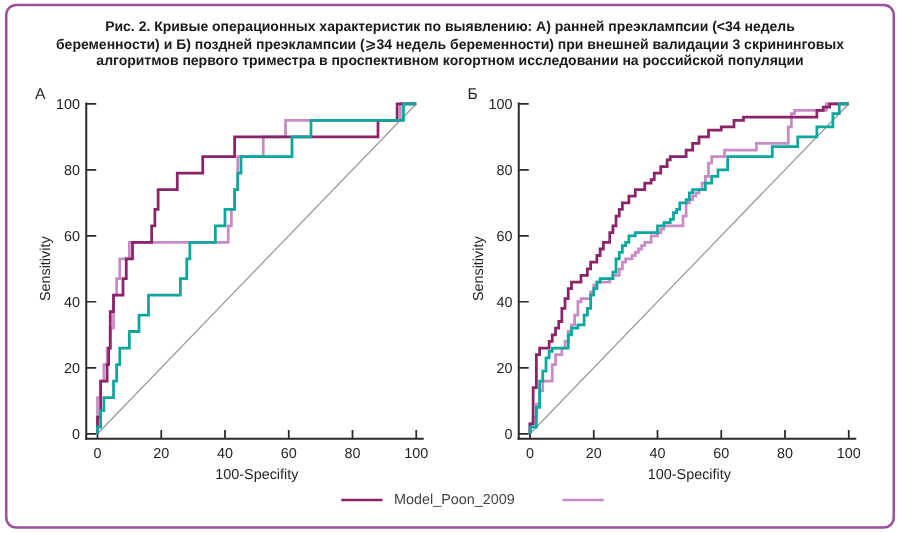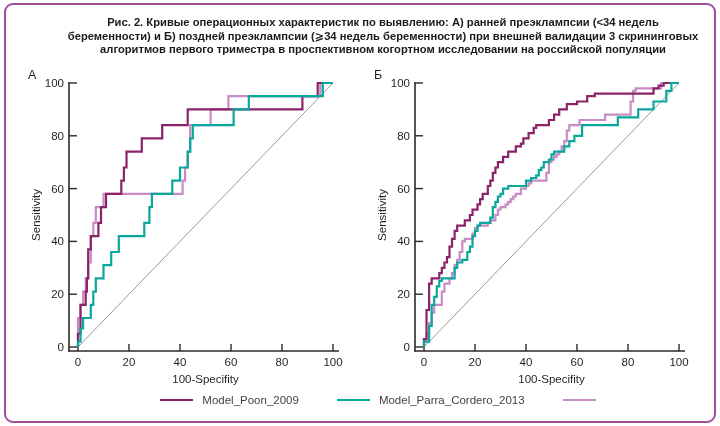--- a/index.html
+++ b/index.html
@@ -8,21 +8,21 @@
     font-family:"Liberation Sans","DejaVu Sans",sans-serif;
     -webkit-font-smoothing:antialiased;
   }
   .frame{
     position:absolute;left:4px;top:3px;right:4px;bottom:3px;
     border:2px solid #9E4F9B;border-radius:9px;background:#ffffff;
   }
   .title{
     position:absolute;top:16px;left:50%;transform:translateX(-50%);
     width:636px;text-align:center;font-size:11.2px;font-weight:bold;
-    line-height:13.5px;color:#1a1a1a;margin-left:23px;
+    line-height:13.5px;color:#1a1a1a;
   }
   .panel-svg{position:absolute;top:60px;width:350px;height:330px;}
   #panelA{left:10px;}
   #panelB{left:356px;}
   .legend{
     position:absolute;left:0;right:0;top:390px;height:20px;
     display:flex;justify-content:center;align-items:center;gap:38px;margin-left:36px;
   }
   .legend-item{display:flex;align-items:center;gap:9px;}
   .legend-swatch{width:33px;height:0;border-top-width:2.4px;border-top-style:solid;}
@@ -105,19 +105,15 @@
     <text x="30" y="155" font-size="11.5" fill="#231f20" text-anchor="middle" transform="rotate(-90 30 155)">Sensitivity</text>
     <text x="195.5" y="323" font-size="11.5" fill="#231f20" text-anchor="middle">100-Specifity</text>
   </svg>
 
 <div class="legend">
     <div class="legend-item">
       <div class="legend-swatch" style="border-top-color: rgb(139, 35, 104);"></div>
       <span class="legend-label">Model_Poon_2009</span>
     </div>
     <div class="legend-item">
-      <div class="legend-swatch" style="border-top-color: rgb(10, 167, 157);"></div>
-      <span class="legend-label">Model_Parra_Cordero_2013</span>
-    </div>
-    <div class="legend-item">
       <div class="legend-swatch" style="border-top-color: rgb(201, 139, 197);"></div>
     </div>
   </div>
 
 </body></html>

